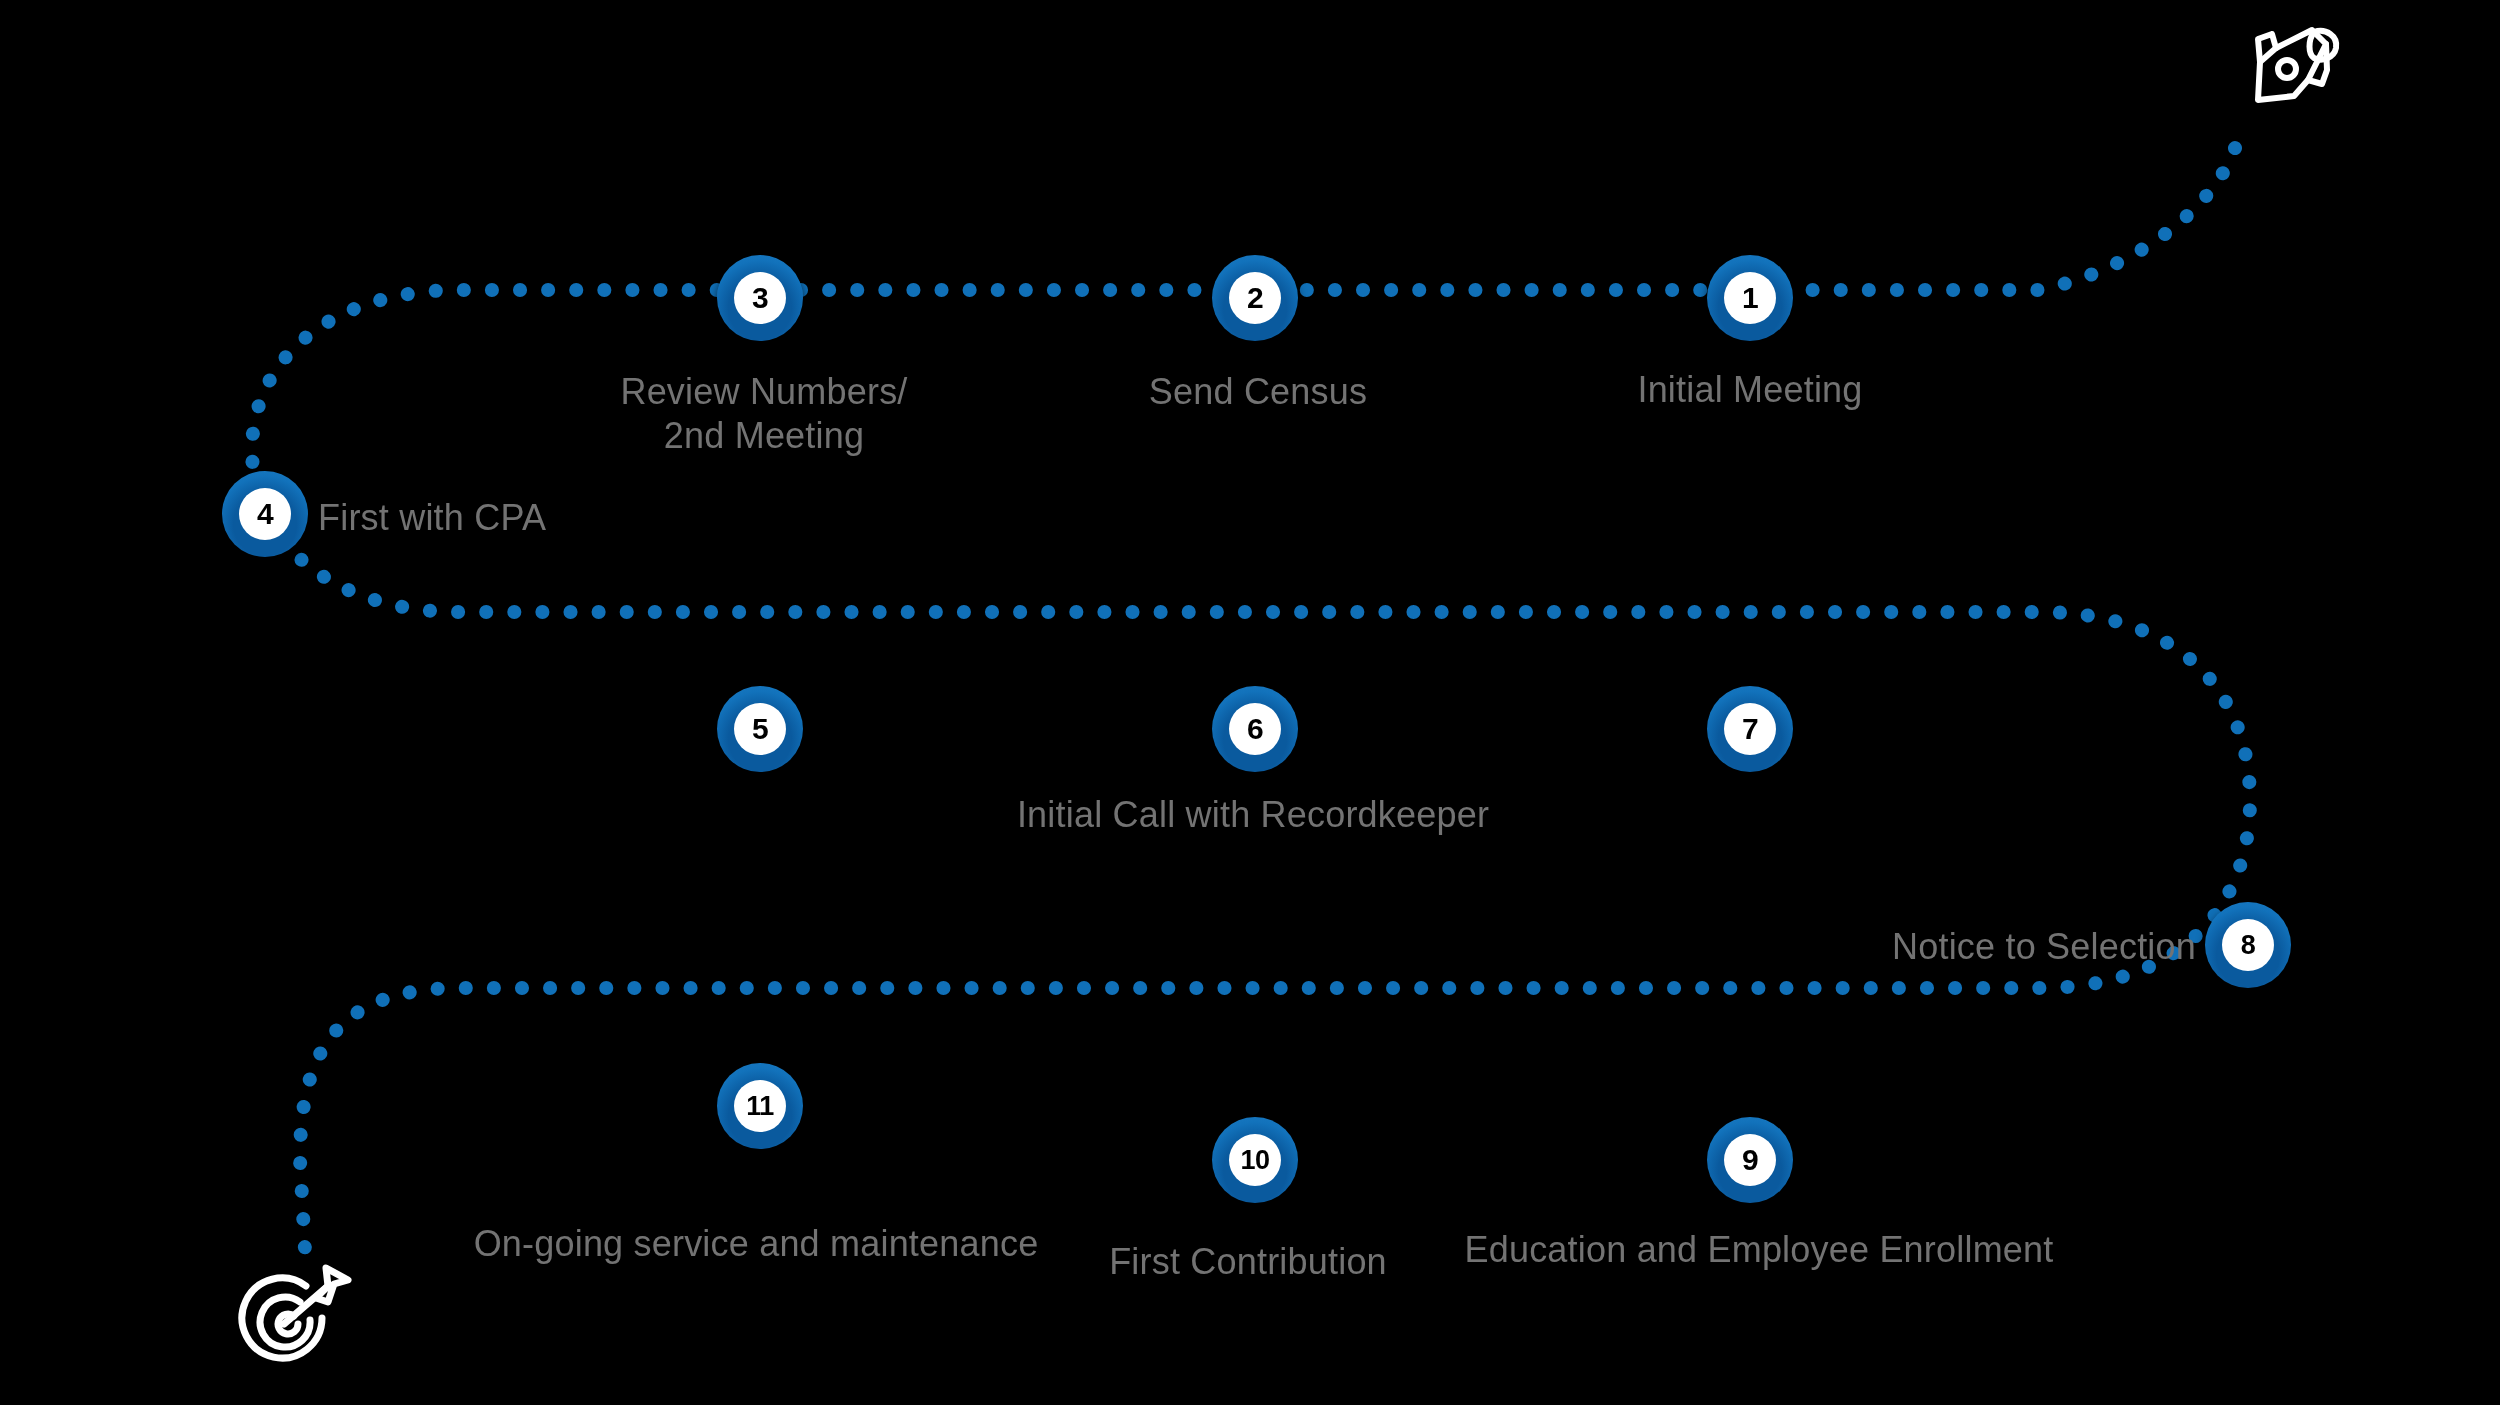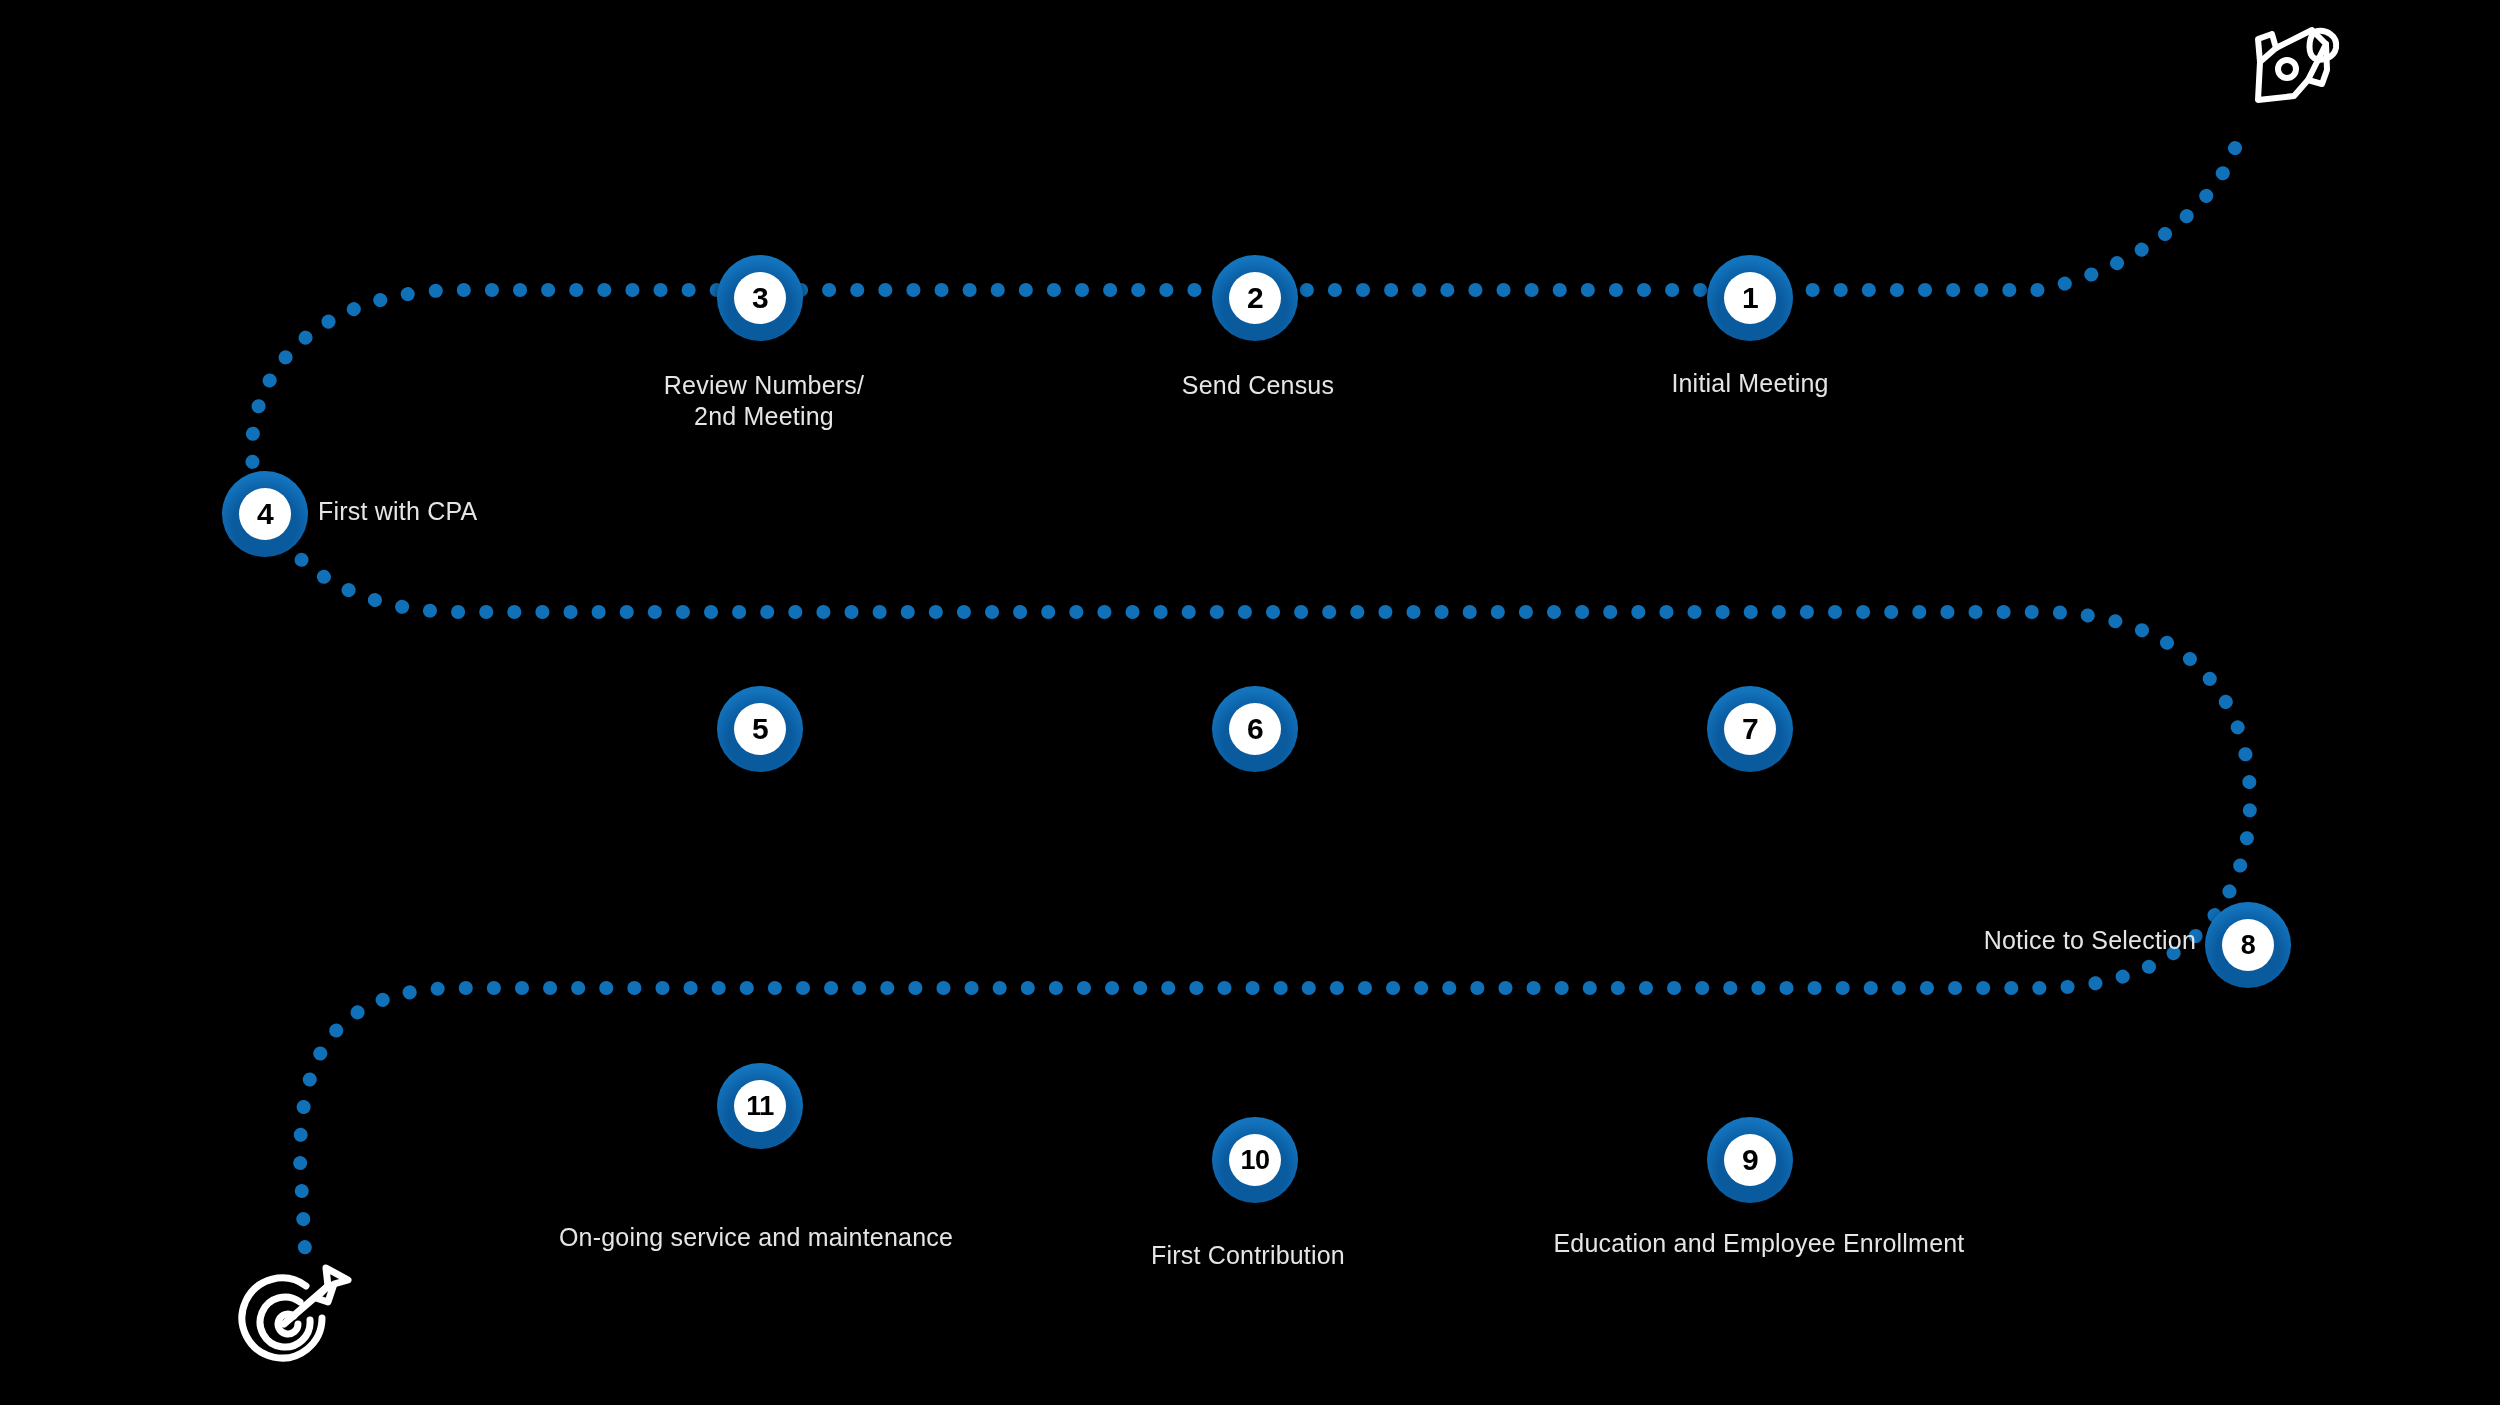--- a/index.html
+++ b/index.html
@@ -55,22 +55,22 @@
     font-weight: bold;
     line-height: 1;
     letter-spacing: -0.5px;
     font-family: "Liberation Sans", "DejaVu Sans", sans-serif;
   }
   .step-node.small-num .step-num { font-size: 27px; }
 
   
   .step-label {
     position: absolute;
-    color: #e5e5e5;
-    font-size: 25px;
+    color: #737373;
+    font-size: 36px;
     line-height: 1.22;
     letter-spacing: 0.2px;
     white-space: pre-line;
     font-family: "Liberation Sans", "DejaVu Sans", sans-serif;
     z-index: 4;
   }
   .step-label.center {
     text-align: center;
     transform: translateX(-50%);
   }
@@ -164,20 +164,21 @@
     <span class="step-disc">
       <span class="step-num">5</span>
     </span>
   </div>
 
   <div class="step-node" style="left:1255px; top:729px;">
     <span class="step-disc">
       <span class="step-num">6</span>
     </span>
   </div>
+  <div class="step-label center" style="left:1253px; top:793px; width:700px;">Initial Call with Recordkeeper</div>
 
   <div class="step-node" style="left:1750px; top:729px;">
     <span class="step-disc">
       <span class="step-num">7</span>
     </span>
   </div>
 
   <div class="step-node small-num" style="left:2248px; top:945px;">
     <span class="step-disc">
       <span class="step-num">8</span>

